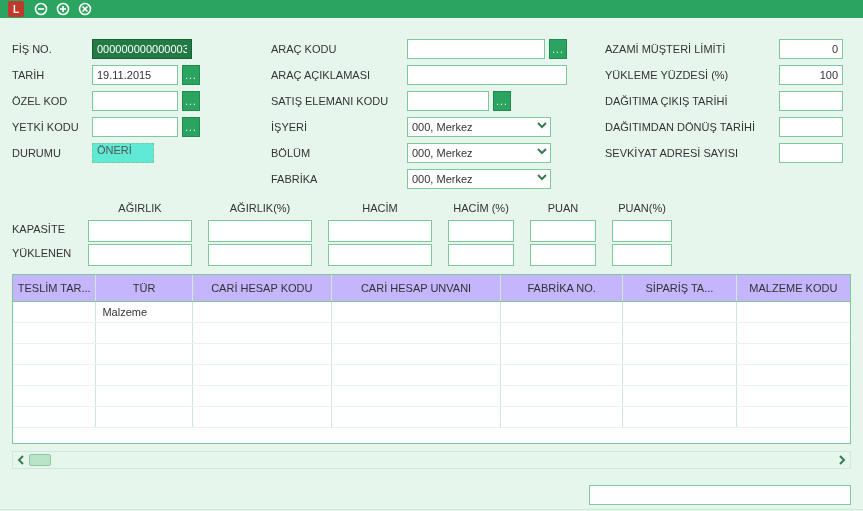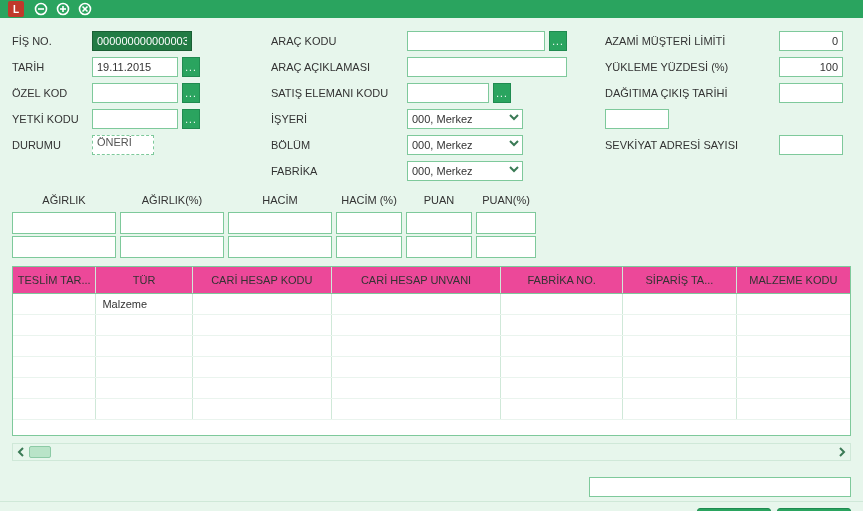--- a/index.html
+++ b/index.html
@@ -4,63 +4,63 @@
 <style>
   * { box-sizing: border-box; margin: 0; padding: 0; font-family: Arial, sans-serif; font-size: 11px; }
   body { background: #fff; width: 863px; height: 511px; overflow: hidden; }
   .window { width: 863px; height: 511px; background: #e7f6ec; display: flex; flex-direction: column; }
   .titlebar { background: #2aa45f; height: 26px; display: flex; align-items: center; color: #fff; font-weight: bold; padding: 0 8px; }
   .titlebar .logo { width: 16px; height: 16px; background: #c0392b; border-radius: 2px; display: flex; align-items: center; justify-content: center; margin-right: 8px; font-size: 10px; color:#fff; }
   .titlebar .title { flex: 1; }
   .titlebar .win-btns { display: flex; gap: 4px; }
   .titlebar .win-btn { width: 18px; height: 18px; display:flex; align-items:center; justify-content:center; cursor:pointer; color:#fff; }
   .titlebar .win-btn svg { width:14px; height:14px; stroke:#fff; stroke-width:1.6; fill:none; }
-  .content { flex: 1; padding: 12px 12px 4px 12px; display:flex; flex-direction:column; gap:8px; }
+  .content { flex: 1; padding: 20px 12px 4px 12px; display:flex; flex-direction:column; gap:8px; }
 
   .top-form { display:flex; gap: 14px; }
   .col { display:flex; flex-direction:column; gap:4px; }
   .col.left { width: 245px; }
   .col.mid  { width: 320px; }
   .col.right{ flex:1; }
   .row { display:flex; align-items:center; gap:4px; min-height:22px; }
   .row .lbl { color:#333; white-space:nowrap; }
   .col.left .lbl { width: 76px; }
   .col.mid  .lbl { width: 132px; }
   .col.right .lbl { width: 170px; }
 
   .input { background:#fff; border:1px solid #7ec99b; height:20px; padding:0 4px; color:#333; }
   .input.num { text-align:right; }
   .col.left .input.main { width: 86px; }
   .col.left .input.wide { width: 100px; }
   .highlight { background:#227b44 !important; color:#fff; border:1px solid #1a5f34; }
   .lookup { width:18px; height:20px; background:#2aa45f; border:1px solid #1f8b50; display:inline-flex; align-items:center; justify-content:center; cursor:pointer; color:#fff; font-size:10px; }
-  .readonly { background:#ffffff; color:#555; font-style:normal; }
+  .readonly { background:#5eead4; color:#555; font-style:normal; }
   .dotted { border:1px solid #7ec99b; border-style:dashed; }
 
   .select-wrap { position:relative; }
-  .select-wrap .input.sel { width: 116px; padding-right:20px; }
+  .select-wrap .input.sel { width: 144px; padding-right:20px; }
   .select-wrap .chev { position:absolute; right:4px; top:3px; pointer-events:none; color:#3a7a55;}
   .select-wrap .chev svg{width:10px;height:10px;stroke:#3a7a55;stroke-width:2;fill:none;}
 
   .dots { letter-spacing:1px; }
 
   .mid-grid { display:flex; align-items:flex-start; gap:4px; }
   .mid-grid .label-col { display:flex; flex-direction:column; gap:2px; margin-top:20px; }
   .mid-grid .label-col .lbl { width:72px; height:22px; display:flex; align-items:center; color:#333;}
-  .mid-grid .cols { display:flex; gap:4px; }
+  .mid-grid .cols { display:flex; gap:16px; }
   .mid-grid .gcol { display:flex; flex-direction:column; gap:2px; align-items:center; }
   .mid-grid .ghead { height:20px; display:flex; align-items:center; justify-content:center; color:#333; }
   .mid-grid .gcell { width: 104px; height:22px; border:1px solid #7ec99b; background:#fff; }
   .mid-grid .gcell.narrow { width:66px; }
   .mid-grid .gcell.nar2 { width:60px; }
 
   .table-wrap { border:1px solid #7ec99b; background:#fff; height:170px; display:flex; flex-direction:column; }
   .thead { display:flex; background:#e7f6ec; border-bottom:1px solid #7ec99b; }
   .th, .td { border-right:1px solid #cfe8d8; padding:4px 6px; color:#333; overflow:hidden; white-space:nowrap; text-overflow:ellipsis; display:flex; align-items:center; }
-  .th { font-weight:normal; justify-content:center; text-align:center; background:#ec4899; height:26px;}
+  .th { font-weight:normal; justify-content:center; text-align:center; background:#c4b5fd; height:26px;}
   .tbody { flex:1; overflow:hidden; }
   .tr { display:flex; height:21px; border-bottom:1px solid #eaf4ee; }
   .c1{width:95px;} .c2{width:110px;} .c3{width:160px;} .c4{width:195px;} .c5{width:140px;} .c6{width:130px;} .c7{width:130px; border-right:none;text-align:right;}
 
   .hscroll { height:18px; background:#e7f6ec; border:1px solid #cfe8d8; margin-top:-1px; display:flex; align-items:center; position:relative;}
   .hscroll .arrow { width:16px; height:16px; display:flex; align-items:center; justify-content:center; color:#3a7a55; cursor:pointer;}
   .hscroll .arrow svg{width:10px;height:10px;stroke:#3a7a55;stroke-width:2;fill:none;}
   .hscroll .track{ flex:1; position:relative; height:14px;}
   .hscroll .thumb{ position:absolute; left:0; top:1px; width:22px; height:12px; background:#b9e4c8; border:1px solid #8ccaa5; border-radius:2px;}
 
@@ -181,30 +181,35 @@
         </div>
         <div class="row">
           <span class="lbl">YÜKLEME YÜZDESİ (%)</span>
           <input class="input num" style="width: 64px;" value="100">
         </div>
         <div class="row">
           <span class="lbl">DAĞITIMA ÇIKIŞ TARİHİ</span>
           <input class="input" style="width: 64px;" value="">
         </div>
         <div class="row">
+          <span class="lbl">DAĞITIMDAN DÖNÜŞ TARİHİ</span>
           <input class="input" style="width: 64px;" value="">
         </div>
         <div class="row">
           <span class="lbl">SEVKİYAT ADRESİ SAYISI</span>
           <input class="input" style="width: 64px;" value="">
         </div>
       </div>
     </div>
 
     <div class="mid-grid">
+      <div class="label-col">
+        <span class="lbl">KAPASİTE</span>
+        <span class="lbl">YÜKLENEN</span>
+      </div>
       <div class="cols">
         <div class="gcol">
           <span class="ghead">AĞIRLIK</span>
           <input class="gcell" value="" style="">
           <input class="gcell" value="" style="">
         </div>
         <div class="gcol">
           <span class="ghead">AĞIRLIK(%)</span>
           <input class="gcell" value="" style="">
           <input class="gcell" value="" style="">

